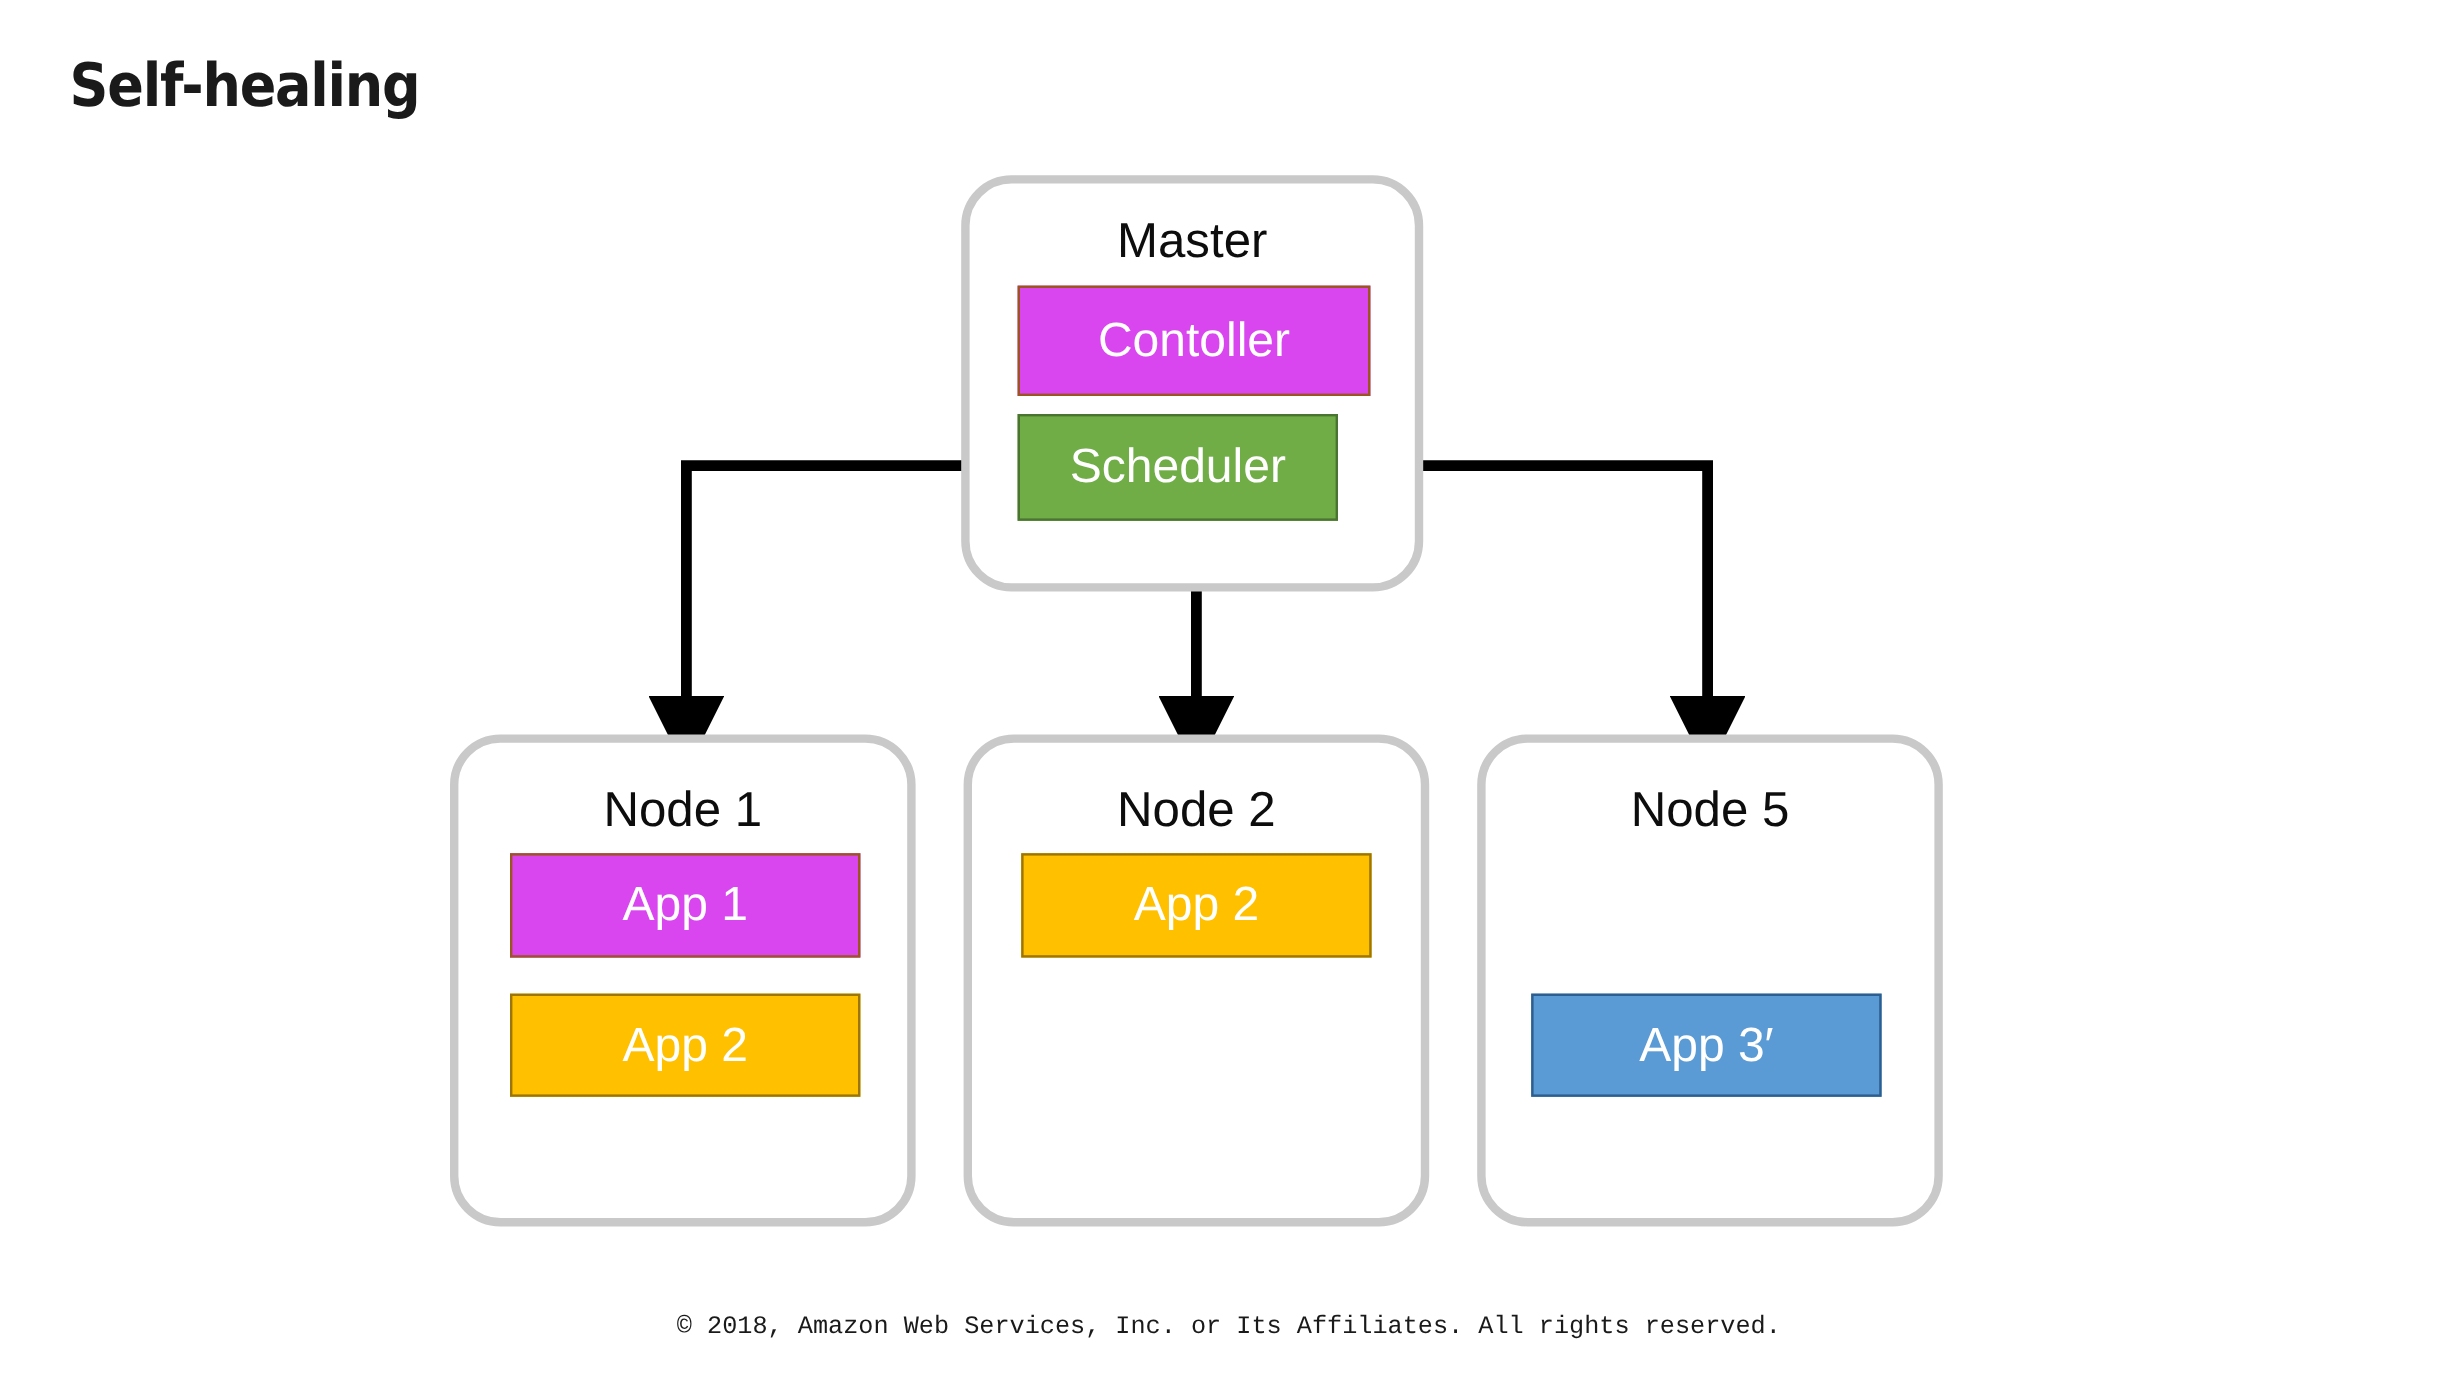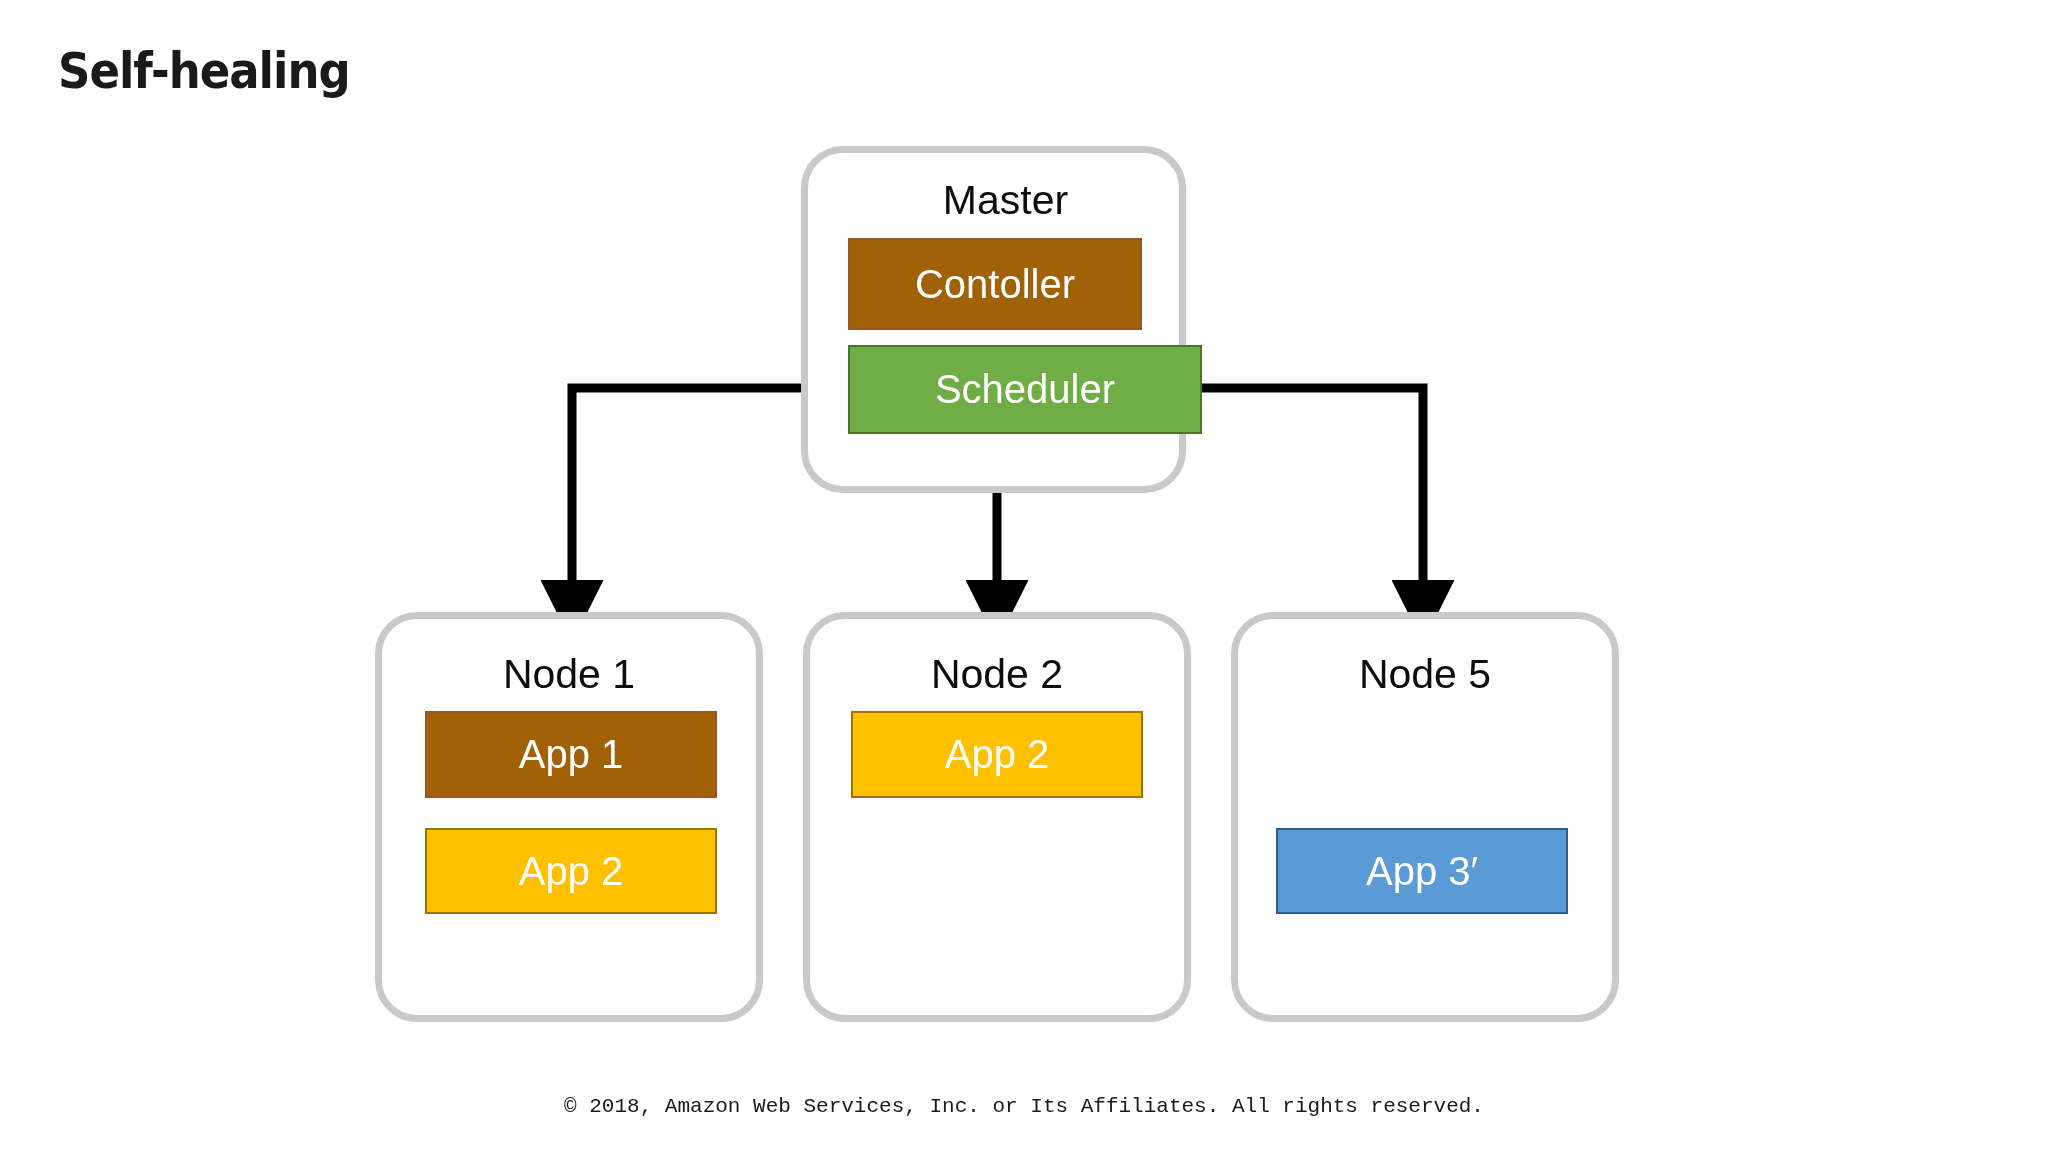--- a/index.html
+++ b/index.html
@@ -63,21 +63,21 @@
     display: flex;
     align-items: center;
     justify-content: center;
     font-family: "Liberation Sans", sans-serif;
     font-size: 40px;
     color: #ffffff;
     border-width: 2px;
     border-style: solid;
     white-space: nowrap;
   }
-  .comp-orange { background: #a16207; border-color: #9c5422; align-items: center; }
+  .comp-orange { background: #d946ef; border-color: #9c5422; align-items: center; }
   .comp-green  { background: #70AD47; border-color: #4a7530; }
   .comp-yellow { background: #FFC000; border-color: #9c7600; }
   .comp-blue   { background: #5B9BD5; border-color: #2c5f8f; }
 
   
   #connectors {
     position: absolute;
     left: 0; top: 0;
     width: 2048px;
     height: 1152px;
@@ -112,28 +112,28 @@
     </defs>
 
     <path d="M 846 388 L 572 388 L 572 590" fill="none" stroke="#000000" stroke-width="9" marker-end="url(#arrowhead)"></path>
 
     <path d="M 997 434 L 997 590" fill="none" stroke="#000000" stroke-width="9" marker-end="url(#arrowhead)"></path>
 
     <path d="M 1142 388 L 1423 388 L 1423 590" fill="none" stroke="#000000" stroke-width="9" marker-end="url(#arrowhead)"></path>
   </svg>
 
   <div class="container-box" id="master-box" style="left:801px; top:146px; width:385px; height:347px;">
-    <div class="container-label" style="top:24px;padding-left:12px;">Master</div>
+    <div class="container-label" style="top:24px;">Master</div>
   </div>
 
   <div class="comp-box comp-orange" style="left:848px; top:238px; width:294px; height:92px;">
     <span>Contoller</span>
   </div>
 
-  <div class="comp-box comp-green" style="left:848px; top:345px; width:354px; height:89px;">
+  <div class="comp-box comp-green" style="left:848px; top:345px; width:267px; height:89px;">
     <span>Scheduler</span>
   </div>
 
   <div class="container-box" id="node1-box" style="left:375px; top:612px; width:388px; height:410px;">
     <div class="container-label" style="top:32px;">Node 1</div>
   </div>
 
   <div class="comp-box comp-orange" style="left:425px; top:711px; width:292px; height:87px;">
     <span>App 1</span>
   </div>

